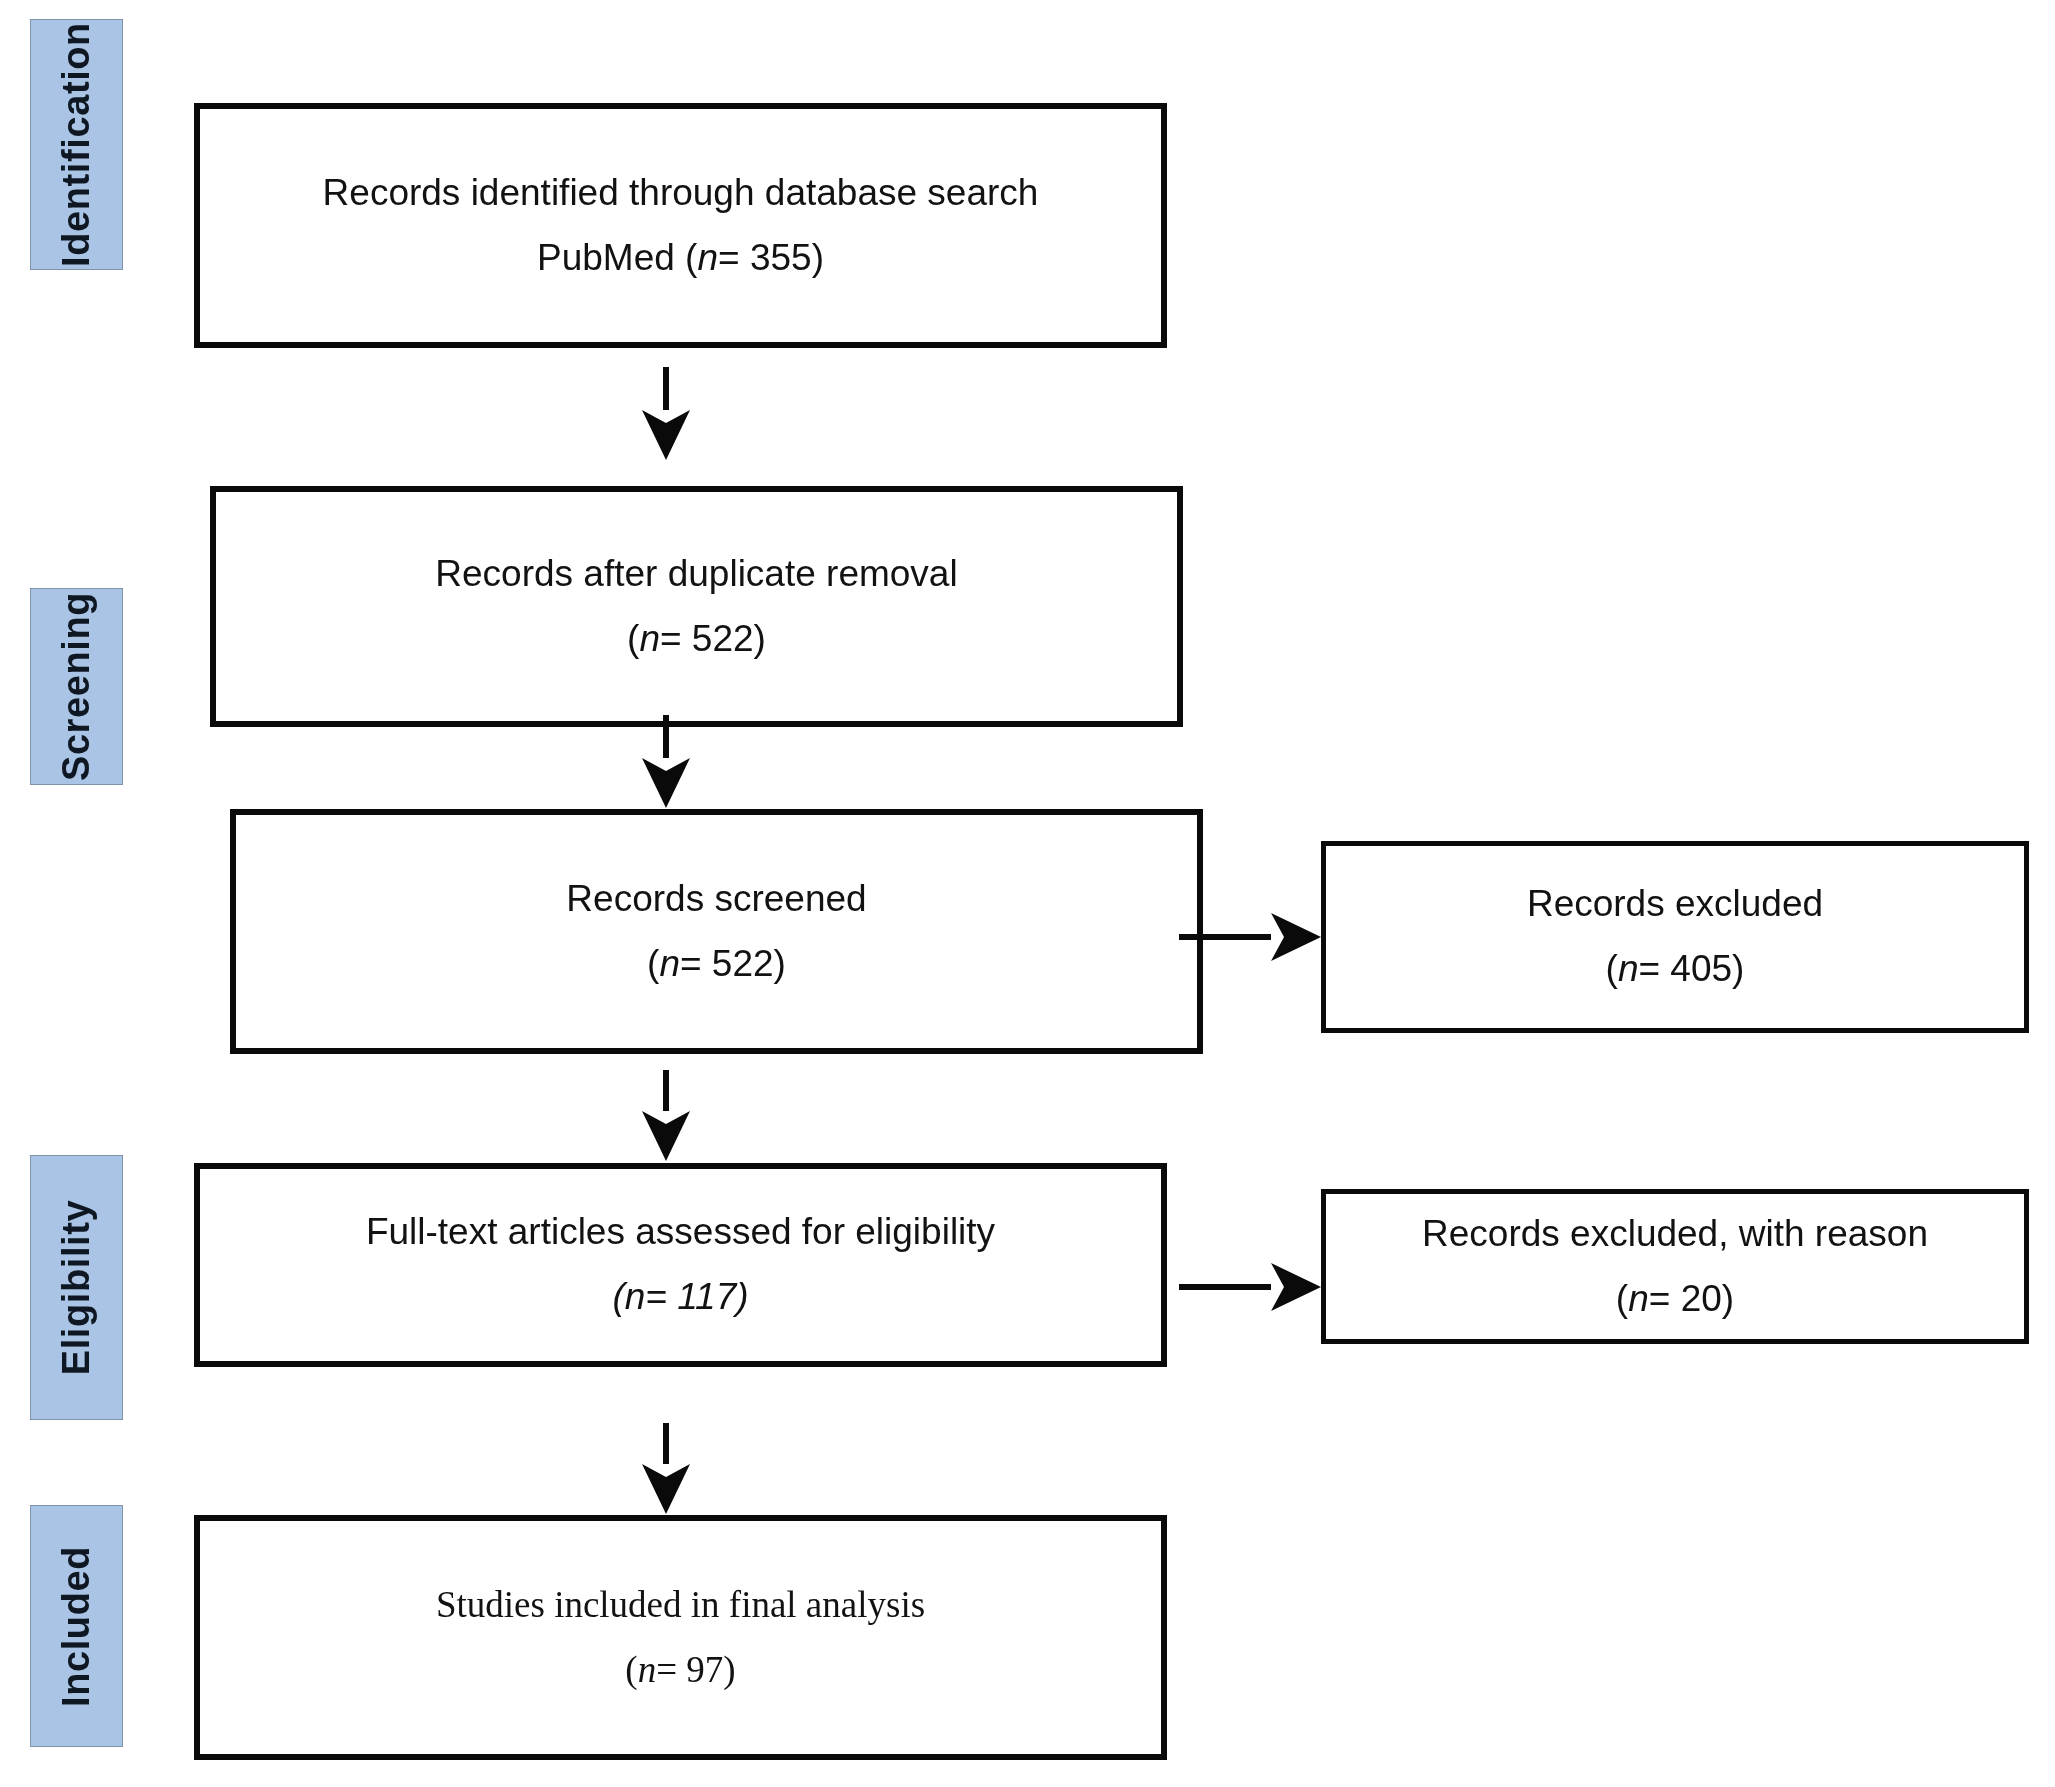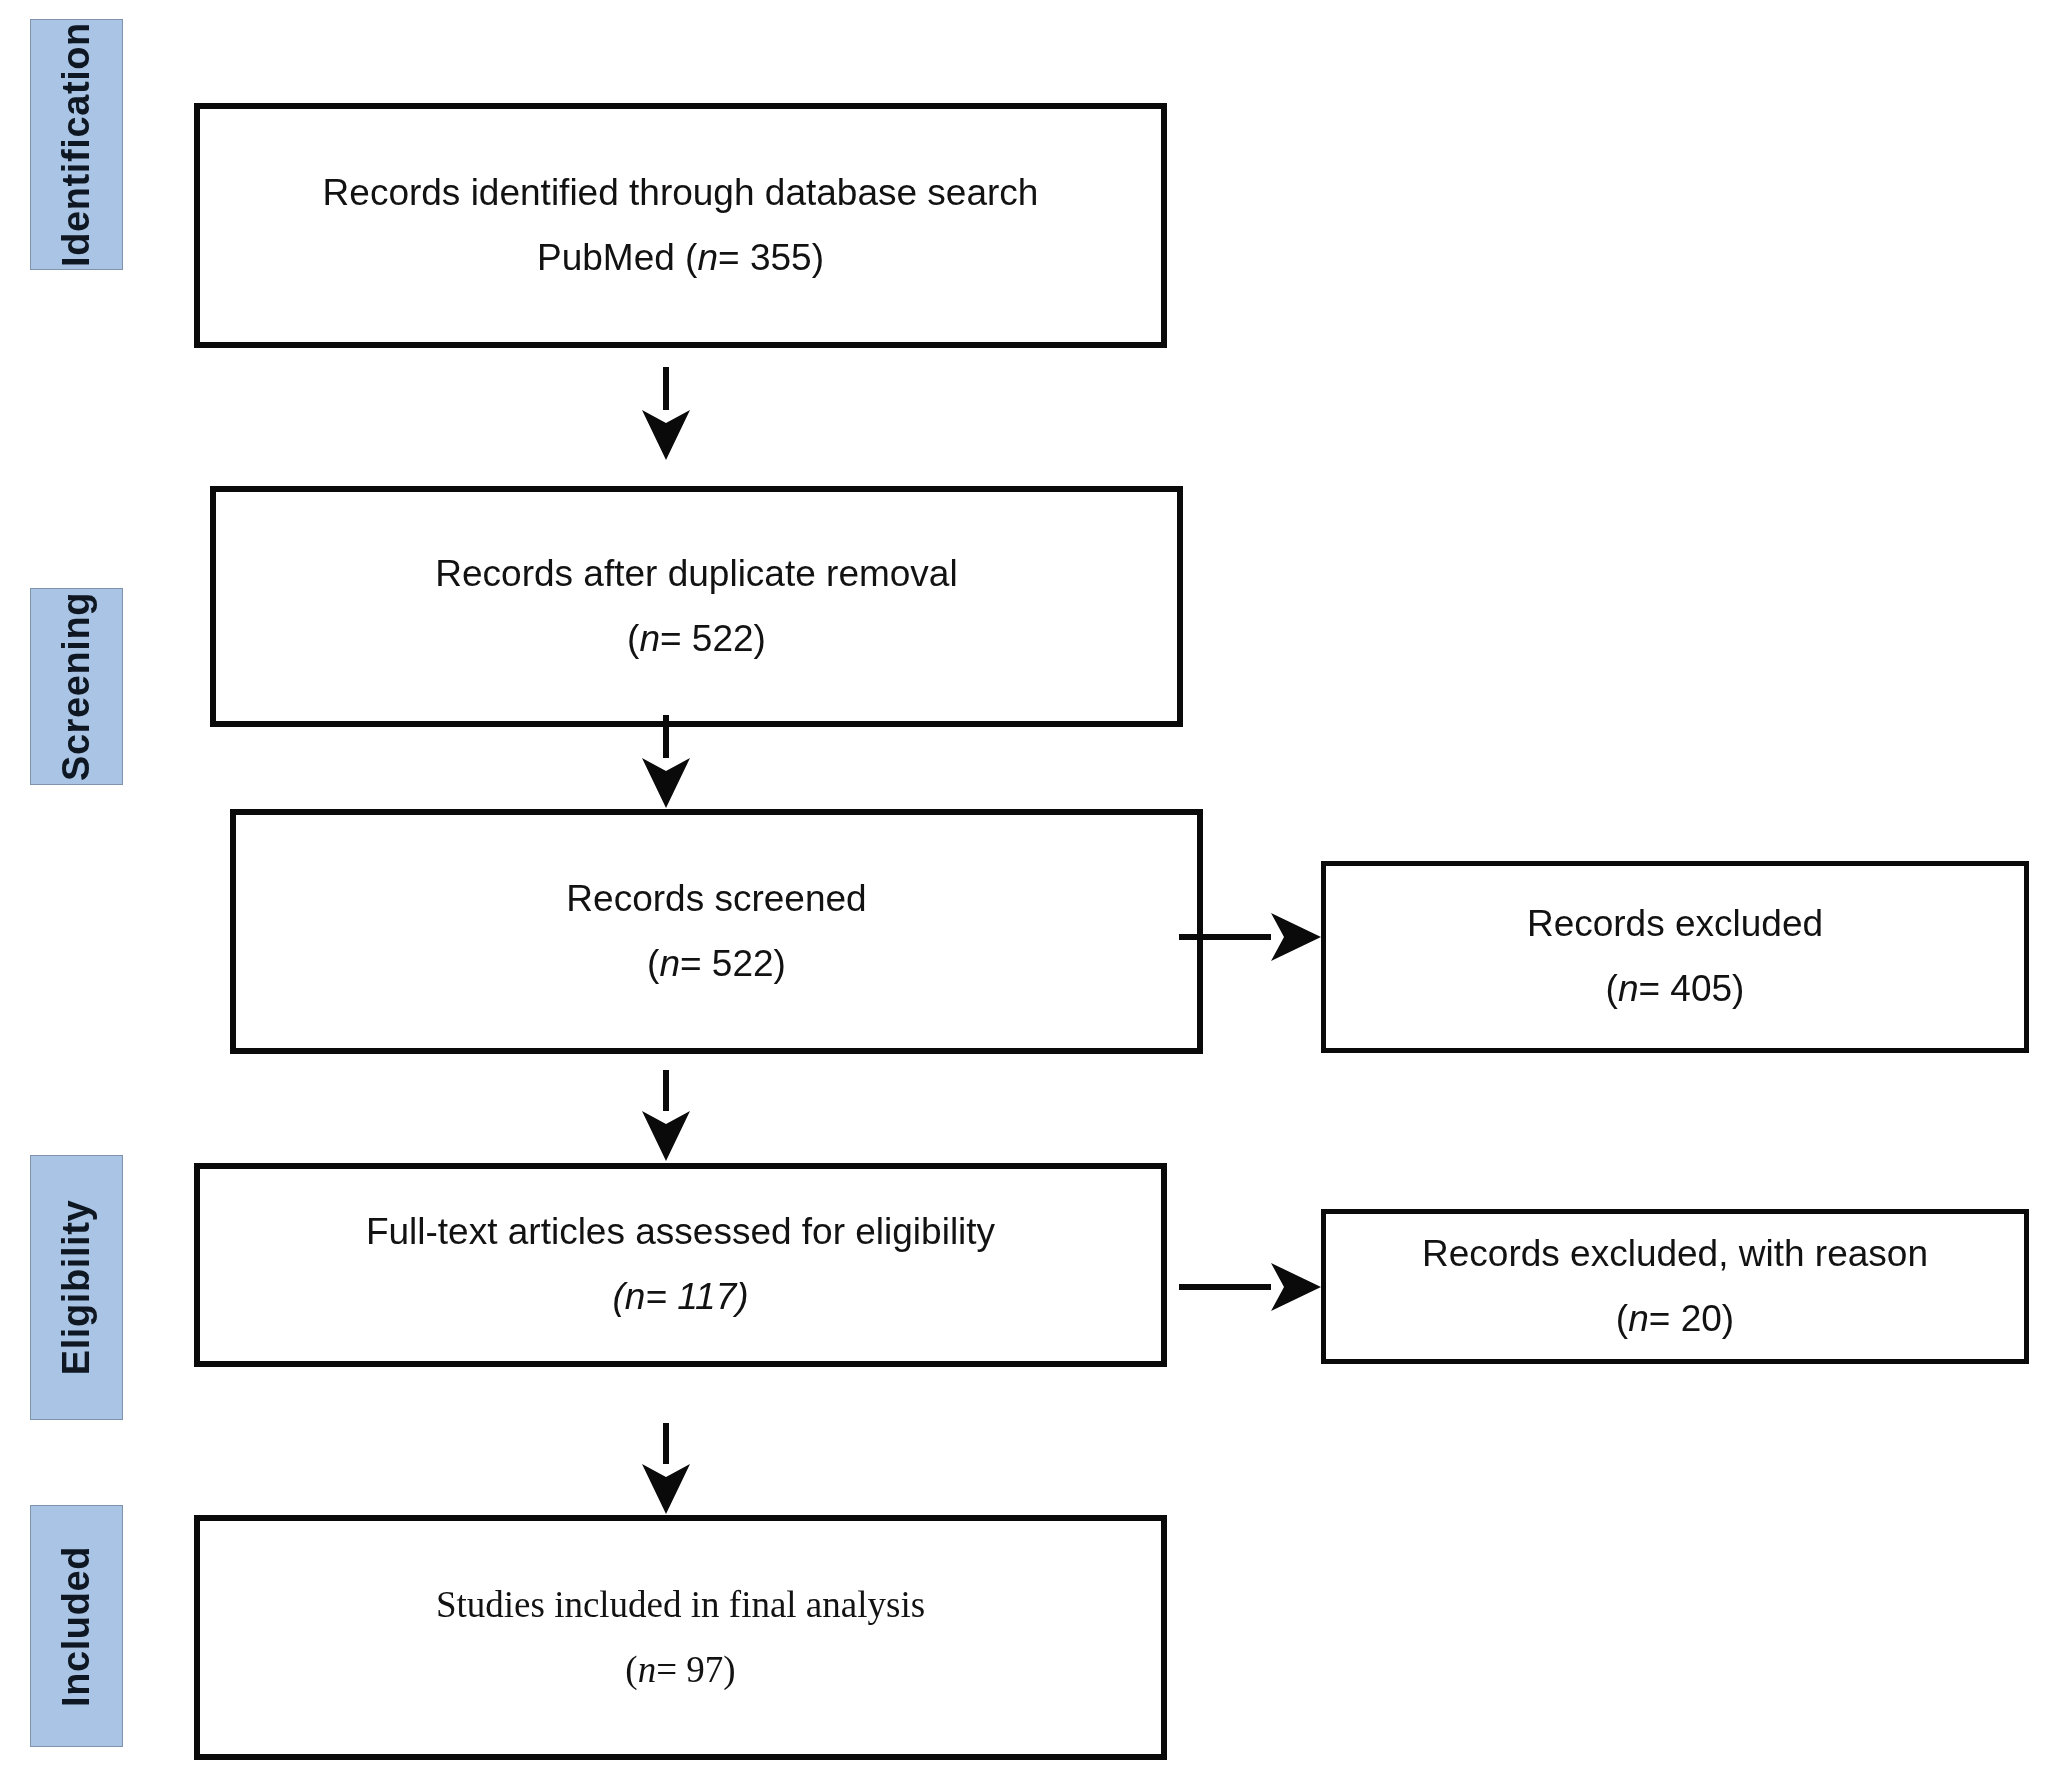--- a/index.html
+++ b/index.html
@@ -24,21 +24,21 @@
     letter-spacing:0.6px;
   }
   
   .fbox{
     position:absolute;background:#ffffff;
     border:6px solid #0a0a0a;box-sizing:border-box;
     display:flex;flex-direction:column;align-items:center;justify-content:center;
     text-align:center;font-size:37px;line-height:1.75;color:#121212;
     padding:0 24px;
   }
-  .sbox{border-width:5.4px;margin-top:20px;}
+  .sbox{border-width:5.4px;}
   .nvar{font-style:italic;}
   .italic-line{font-style:italic;}
   
   .v-arrow{
     position:absolute;width:48px;
     display:flex;flex-direction:column;align-items:center;
   }
   .v-stem{width:6px;background:#0a0a0a;flex:1;}
   .v-head{
     width:48px;height:50px;background:#0a0a0a;

